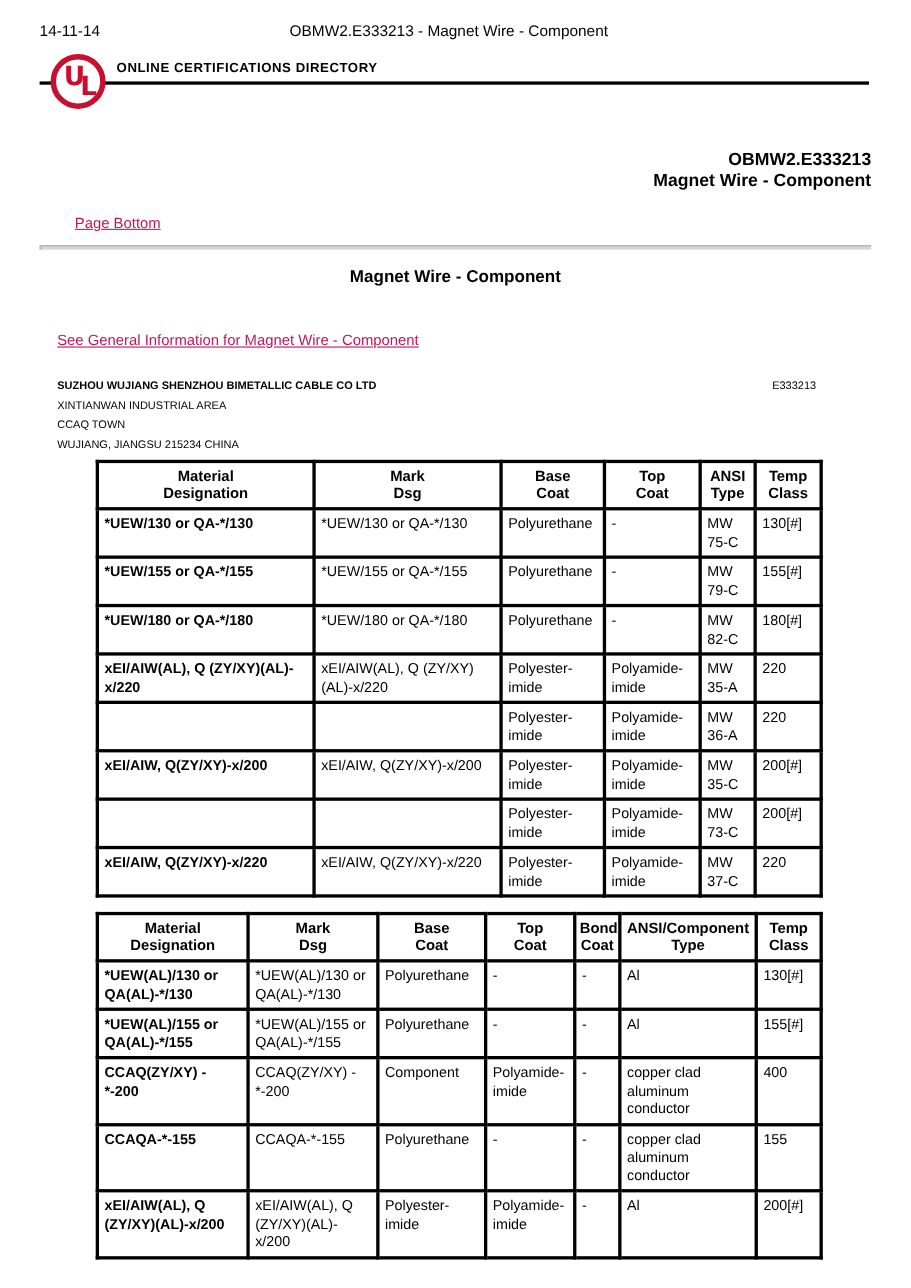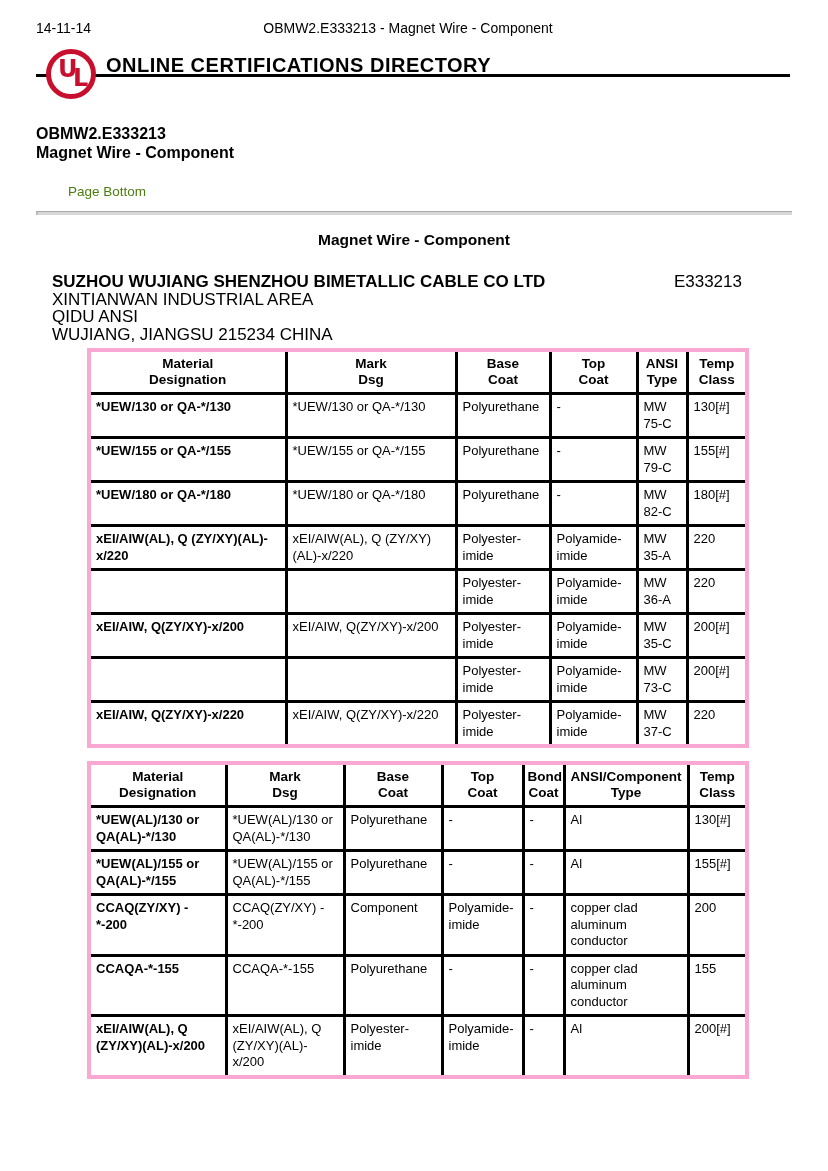--- a/index.html
+++ b/index.html
@@ -31,45 +31,45 @@
     font-weight: bold; font-size: 24px; color: var(--logo-color, #c8102e);
     font-family: "DejaVu Sans", sans-serif;
   }
   .ul-logo .l {
     position: absolute; left: 22px; top: 10px;
     font-weight: bold; font-size: 24px; color: var(--logo-color, #c8102e);
     font-family: "DejaVu Sans", sans-serif;
   }
   .banner-title {
     position: absolute; left: 70px; top: 6px; z-index: 1;
-    font-weight: bold; font-size: 20px; letter-spacing: 0.5px;
-  }
-
-  
-  .page-title { text-align: left; font-weight: bold; font-size: 16px; line-height: 19px; margin-top: 4px; }
+    font-weight: bold; font-size: 12px; letter-spacing: 0.5px;
+  }
+
+  
+  .page-title { text-align: right; font-weight: bold; font-size: 16px; line-height: 19px; margin-top: 16px; }
   .section-title { text-align: center; font-weight: bold; font-size: 15.5px; margin-top: 16px; }
 
   
-  .link { color: #4d7c0f; font-size: 13.5px; cursor: pointer; }
+  .link { text-decoration: underline; color: #be185d; font-size: 13.5px; cursor: pointer; }
   .page-bottom-wrap { margin: 20px 0 0 32px; }
   .rule {
     margin-top: 11px; height: 4px;
     background: #d7d7d7; border-top: 1px solid #a9a9a9; border-left: 2px solid #bbb;
   }
   .general-info-wrap { margin: 40px 0 0 16px; }
 
   
-  .company { margin: 24px 0 0 16px; width: 690px; font-size: 17px; line-height: 17.5px; }
+  .company { margin: 24px 0 0 16px; width: 690px; font-size: 10px; line-height: 17.5px; }
   .company-row { display: flex; justify-content: space-between; }
   .company-name { font-weight: bold; }
 
   
   table.ul-table {
     border-collapse: collapse; table-layout: fixed;
-    margin-left: 51px; border: 4px solid #f9a8d4;
+    margin-left: 51px; border: 1px solid #f9a8d4;
     font-size: 13px;
   }
   #table1 { width: 658px; margin-top: 5px; }
   #table2 { width: 658px; margin-top: 13px; }
   .ul-table th {
     border: 3px solid #000; font-weight: bold; font-size: 13.5px;
     text-align: center; vertical-align: middle;
     white-space: pre-line; padding: 4px 3px; height: 40px; line-height: 16px;
   }
   .ul-table td {
@@ -104,28 +104,31 @@
   </div>
 
   <div class="page-bottom-wrap">
     <a class="link">Page Bottom</a>
   </div>
 
   <div class="rule"></div>
 
   <div class="section-title">Magnet Wire - Component</div>
 
+  <div class="general-info-wrap">
+    <a class="link">See General Information for Magnet Wire - Component</a>
+  </div>
 
   <div class="company">
     <div class="company-row">
       <span class="company-name">SUZHOU WUJIANG SHENZHOU BIMETALLIC CABLE CO LTD</span>
       <span>E333213</span>
     </div>
     <div>XINTIANWAN INDUSTRIAL AREA</div>
-    <div>QIDU ANSI</div>
+    <div>CCAQ TOWN</div>
     <div>WUJIANG, JIANGSU 215234 CHINA</div>
   </div>
 
   <table class="ul-table" id="table1">
     <colgroup>
         <col style="width: 197px;">
         <col style="width: 170px;">
         <col style="width: 94px;">
         <col style="width: 87px;">
         <col style="width: 50px;">
@@ -262,21 +265,21 @@
           <td>Al</td>
           <td>155[#]</td>
         </tr>
         <tr>
           <td>CCAQ(ZY/XY) - *-200</td>
           <td>CCAQ(ZY/XY) - *-200</td>
           <td>Component</td>
           <td>Polyamide-imide</td>
           <td>-</td>
           <td>copper clad aluminum conductor</td>
-          <td>200</td>
+          <td>400</td>
         </tr>
         <tr>
           <td>CCAQA-*-155</td>
           <td>CCAQA-*-155</td>
           <td>Polyurethane</td>
           <td>-</td>
           <td>-</td>
           <td>copper clad aluminum conductor</td>
           <td>155</td>
         </tr>

